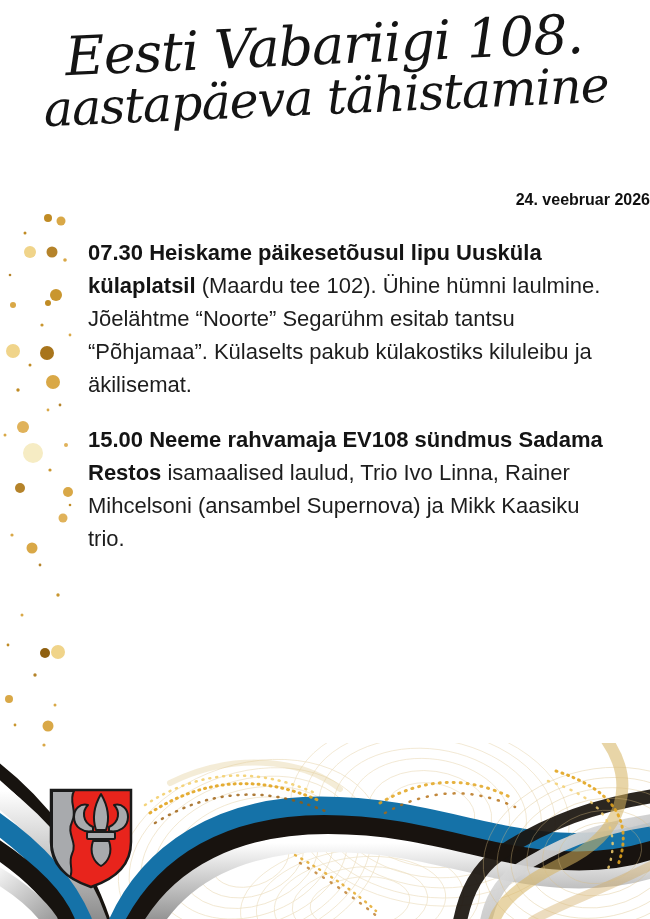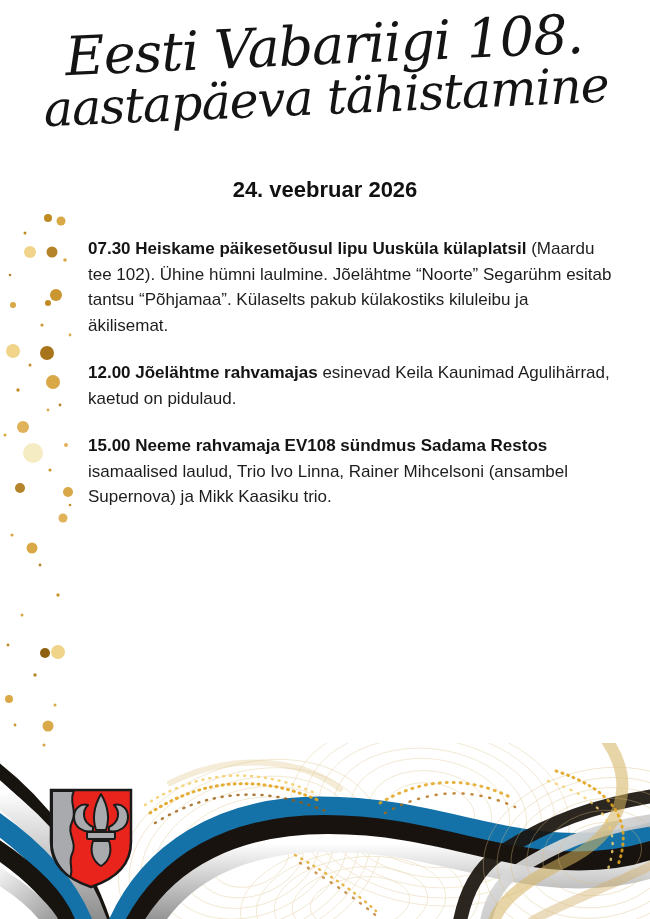--- a/index.html
+++ b/index.html
@@ -12,27 +12,27 @@
   .title{
     position:absolute;top:20px;left:0;width:100%;
     text-align:center;transform:rotate(-2.5deg);
     font-family:"DejaVu Serif",serif;font-style:italic;font-weight:400;
     color:#141414;line-height:.95;letter-spacing:-1px;
   }
   .title .l1{font-size:54px;display:block;}
   .title .l2{font-size:49px;display:block;margin-top:4px;}
   
   .date{
-    position:absolute;top:177px;left:0;width:100%;text-align:center;
-    font-size:22px;font-weight:700;color:#111;
+    position:absolute;top:191px;left:0;width:100%;text-align:right;
+    font-size:16px;font-weight:700;color:#111;
   }
   
   .events{
     position:absolute;top:236px;left:88px;width:524px;
-    font-size:17px;line-height:1.5;
+    font-size:22px;line-height:1.5;
   }
   .event{margin:0 0 22px 0;}
   .ev-h{font-weight:700;color:#141414;}
   
   .confetti{position:absolute;left:0;top:205px;}
   .bottom-art{position:absolute;left:0;bottom:0;}
   .coat{position:absolute;left:47px;top:786px;}
 </style>
 </head>
 <body>
@@ -41,21 +41,20 @@
 
   <div class="title">
     <span class="l1">Eesti Vabariigi 108.</span>
     <span class="l2">aastapäeva tähistamine</span>
   </div>
 
   <div class="date">24. veebruar 2026</div>
 
   <div class="events">
     <p class="event"><strong class="ev-h">07.30 Heiskame päikesetõusul lipu Uusküla külaplatsil</strong> <span>(Maardu tee 102). Ühine hümni laulmine. Jõelähtme “Noorte” Segarühm esitab tantsu “Põhjamaa”. Külaselts pakub külakostiks kiluleibu ja äkilisemat.</span></p>
-    <p class="event"><strong class="ev-h">12.00 Jõelähtme rahvamajas</strong> <span>esinevad Keila Kaunimad Agulihärrad, kaetud on pidulaud.</span></p>
     <p class="event"><strong class="ev-h">15.00 Neeme rahvamaja EV108 sündmus Sadama Restos</strong> <span>isamaalised laulud, Trio Ivo Linna, Rainer Mihcelsoni (ansambel Supernova) ja Mikk Kaasiku trio.</span></p>
   </div>
 
   <svg class="confetti" width="80" height="575" viewBox="0 0 80 575">
     <g>
       <circle cx="48" cy="13" r="4" fill="#c08b24"></circle>
         <circle cx="61" cy="16" r="4.5" fill="#d9a847"></circle>
       <circle cx="30" cy="47" r="6" fill="#f0d48a"></circle>
         <circle cx="52" cy="47" r="5.5" fill="#b5832a"></circle>
       <circle cx="56" cy="90" r="6" fill="#c9962f"></circle>

